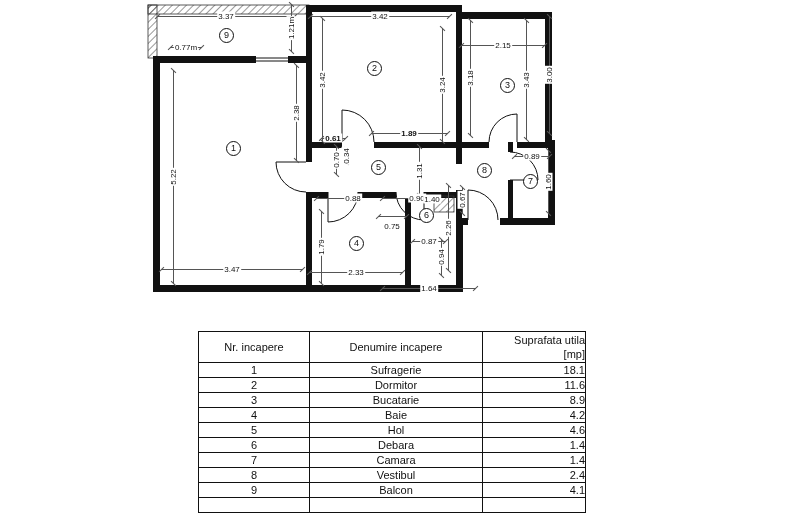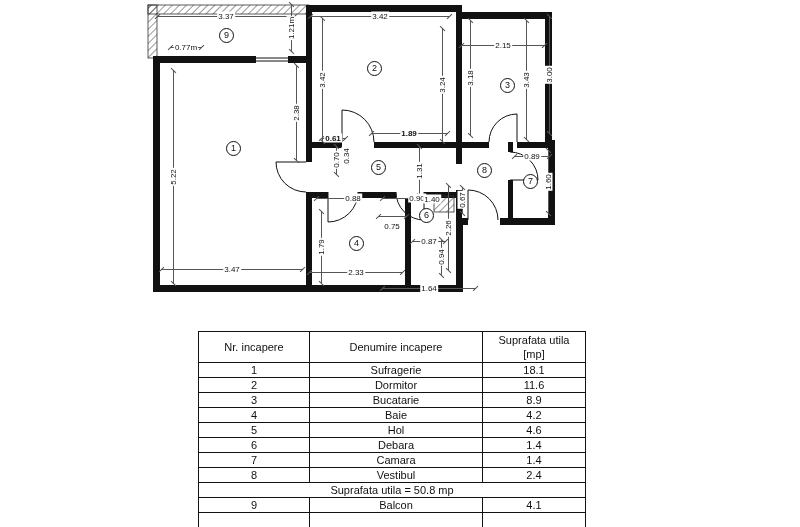--- a/index.html
+++ b/index.html
@@ -33,21 +33,21 @@
     position:absolute;left:198px;top:331px;width:384px;
     border-collapse:collapse;table-layout:fixed;font-size:11px;color:#111;
   }
   .room-table th,.room-table td{
     border:1px solid #111;text-align:center;padding:0;
     height:14px;line-height:13px;font-weight:normal;overflow:hidden;
   }
   .room-table th{height:30px;line-height:14px;}
   .room-table .c1{width:110px;}
   .room-table .c2{width:172px;}
-  .room-table .c3{width:102px;}
+  .room-table .c3{width:102px;text-align:right;}
 </style>
 </head>
 <body>
 
 <div class="plan">
   <svg width="800" height="320" viewBox="0 0 800 320">
     <defs>
       <pattern id="hatch" width="5" height="5" patternUnits="userSpaceOnUse" patternTransform="rotate(45)">
         <line x1="0" y1="0" x2="0" y2="5" stroke="#333" stroke-width="1"></line>
       </pattern>
@@ -231,23 +231,20 @@
         <td class="c1">7</td>
         <td class="c2">Camara</td>
         <td class="c3">1.4</td>
       </tr>
       <tr>
         <td class="c1">8</td>
         <td class="c2">Vestibul</td>
         <td class="c3">2.4</td>
       </tr>
       <tr>
-        <td colspan="3">Suprafata utila =  50.8 mp</td>
-      </tr>
-      <tr>
         <td class="c1">9</td>
         <td class="c2">Balcon</td>
         <td class="c3">4.1</td>
       </tr>
       <tr>
         <td class="c1"></td>
         <td class="c2"></td>
         <td class="c3"></td>
       </tr>
     </tbody>

